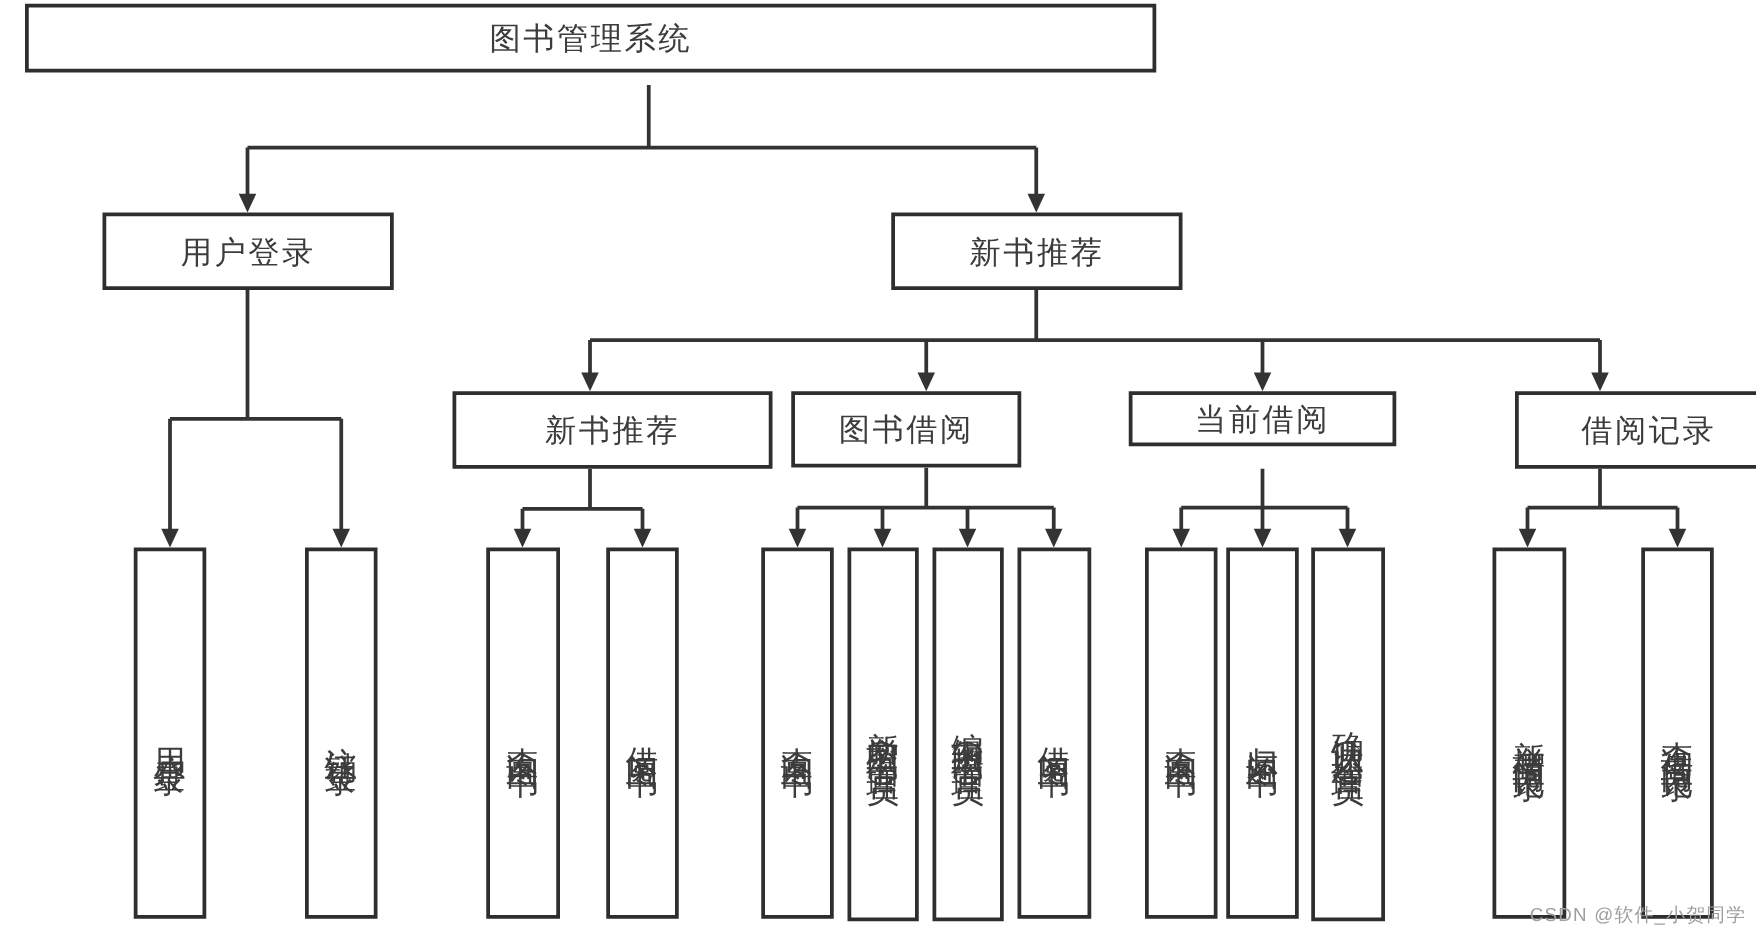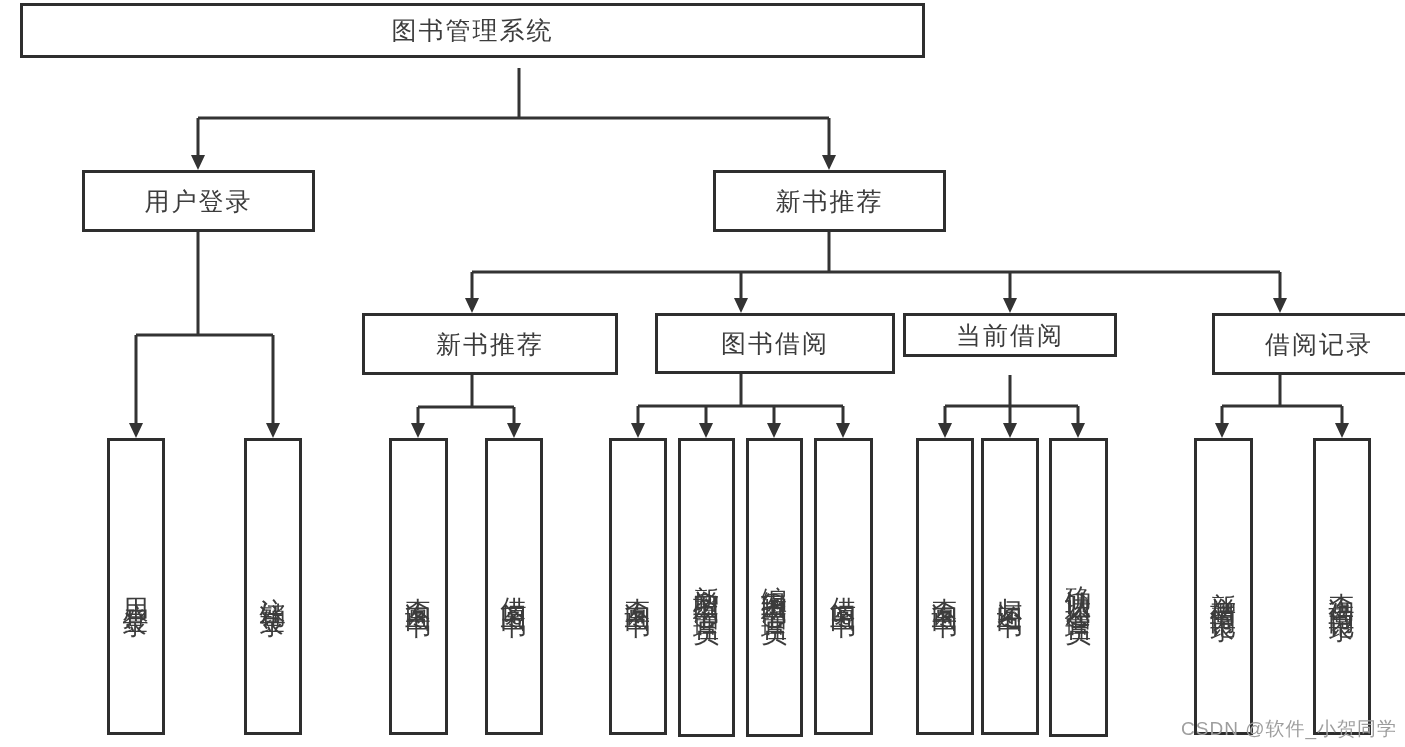--- a/index.html
+++ b/index.html
@@ -15,21 +15,21 @@
     display:flex;align-items:center;justify-content:center;
     color:#3c3c3c;
   }
   .node.h{font-size:25px;letter-spacing:2px;white-space:nowrap;}
   .node.v{
     writing-mode:vertical-rl;text-orientation:mixed;
     font-size:26px;letter-spacing:5px;line-height:1;
   }
   .watermark{
     position:absolute;right:8px;bottom:5px;
-    color:#9e9e9e;font-size:19px;letter-spacing:1px;
+    color:#9e9e9e;font-size:15px;letter-spacing:1px;
     white-space:nowrap;z-index:50;
   }
 </style>
 </head>
 <body>
 
 <svg id="connector-layer" viewBox="0 0 1405 747" xmlns="http://www.w3.org/2000/svg" aria-hidden="true">
   <g stroke="#333333" stroke-width="3" fill="none">
 
     <path d="M519,68 V118 M198,118 H829 M198,118 V159 M829,118 V159"></path>
@@ -68,21 +68,21 @@
     <polygon points="1335,423 1349,423 1342,438"></polygon>
   </g>
 </svg>
 
 <div class="node h" style="left:20px;top:3px;width:905px;height:55px">图书管理系统</div>
 
 <div class="node h" style="left:82px;top:170px;width:233px;height:62px">用户登录</div>
 <div class="node h" style="left:713px;top:170px;width:233px;height:62px">新书推荐</div>
 
 <div class="node h" style="left:362px;top:313px;width:256px;height:62px">新书推荐</div>
-<div class="node h" style="left:655px;top:313px;width:240px;height:61px">图书借阅</div>
+<div class="node h" style="left:633px;top:313px;width:184px;height:61px">图书借阅</div>
 <div class="node h" style="left:903px;top:313px;width:214px;height:44px">当前借阅</div>
 <div class="node h" style="left:1212px;top:313px;width:214px;height:62px">借阅记录</div>
 
 <div class="node v" style="left:107px;top:438px;width:58px;height:297px">用户登录</div>
 <div class="node v" style="left:244px;top:438px;width:58px;height:297px">注销登录</div>
 
 <div class="node v" style="left:389px;top:438px;width:59px;height:297px">查询图书</div>
 <div class="node v" style="left:485px;top:438px;width:58px;height:297px">借阅图书</div>
 
 <div class="node v" style="left:609px;top:438px;width:58px;height:297px">查询图书</div>

